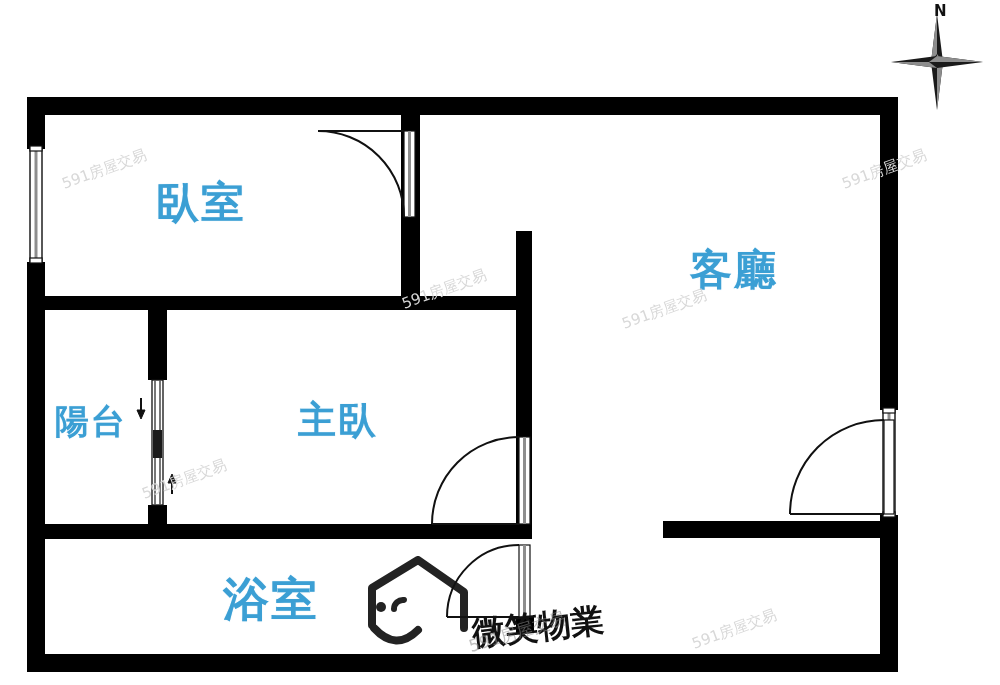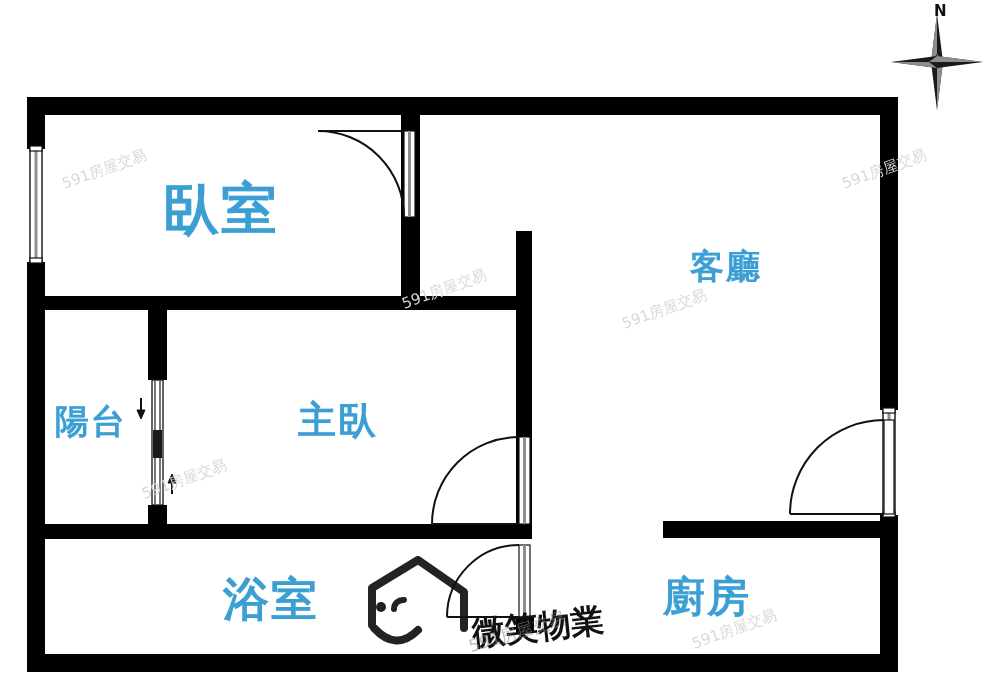--- a/index.html
+++ b/index.html
@@ -33,22 +33,22 @@
     position: absolute;
     color: #3b9fd4;
     font-weight: bold;
     letter-spacing: 2px;
     white-space: nowrap;
     line-height: 1;
     font-family: "DejaVu Sans", "Liberation Sans", sans-serif;
     text-shadow: 0 0 1px rgba(59,159,212,0.35);
     user-select: none;
   }
-  .lbl-bedroom   { left: 163px; top: 181px; font-size: 56px; }
-  .lbl-living    { left: 690px; top: 249px; font-size: 34px; }
+  .lbl-bedroom   { left: 156px; top: 181px; font-size: 43px; }
+  .lbl-living    { left: 690px; top: 249px; font-size: 42px; }
   .lbl-balcony   { left: 55px;  top: 404px; font-size: 34px; text-align: right; }
   .lbl-master    { left: 298px; top: 401px; font-size: 38px; }
   .lbl-bath      { left: 223px; top: 576px; font-size: 46px; }
   .lbl-kitchen   { left: 663px; top: 576px; font-size: 42px; }
 
   .compass {
     position: absolute;
     left: 905px;
     top: 2px;
     width: 75px;
@@ -217,21 +217,20 @@
       <path d="M 374 628 q 22 24 44 2" fill="none" stroke="#111111" stroke-width="8" stroke-linecap="round"></path>
     </g>
 
   </svg>
 
   <div class="room-label lbl-bedroom">臥室</div>
   <div class="room-label lbl-living">客廳</div>
   <div class="room-label lbl-balcony">陽台</div>
   <div class="room-label lbl-master">主臥</div>
   <div class="room-label lbl-bath">浴室</div>
-  <div class="room-label lbl-kitchen">廚房</div>
 
   <div class="compass">
     <div class="compass-n">N</div>
   </div>
 
   <div class="watermark-text">微笑物業</div>
   <div class="watermark-small">591房屋交易</div>
 
   <div class="tile-wm" style="left:140px; top:470px;">591房屋交易</div>
   <div class="tile-wm" style="left:400px; top:280px;">591房屋交易</div>

